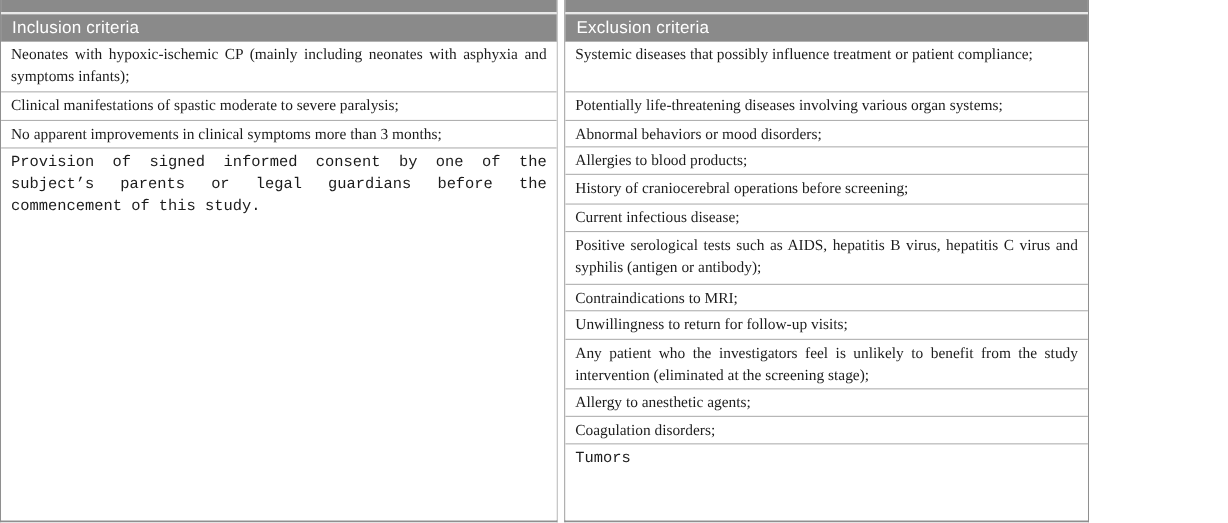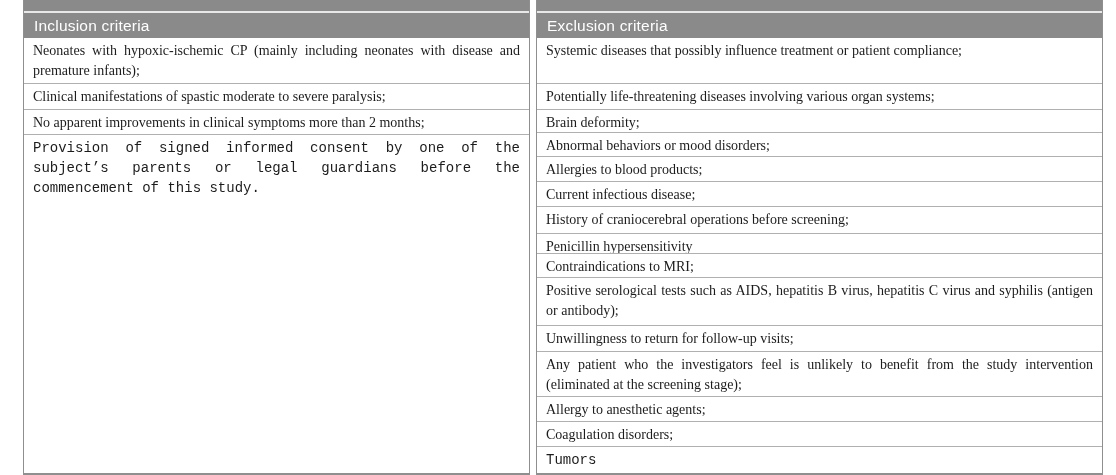--- a/index.html
+++ b/index.html
@@ -3,33 +3,32 @@
 <meta charset="utf-8">
 <style>
   html, body { margin: 0; padding: 0; background: #ffffff; }
   .page {
     width: 1116px;
     height: 475px;
     display: flex;
     background: #ffffff;
     font-family: "Liberation Serif", serif;
     box-sizing: border-box;
-    padding-left: 23px;
   }
   .col {
     display: flex;
     flex-direction: column;
     box-sizing: border-box;
     border-left: 1.5px solid #8f8f8f;
     border-right: 1.5px solid #8f8f8f;
     border-bottom: 2px solid #8f8f8f;
     background: #ffffff;
   }
   .col-left  { width: 507px; }
-  .col-right { width: 567px; }
+  .col-right { width: 477px; }
   .gutter { width: 6px; background: #ffffff; flex: 0 0 auto; }
   .cap     { height: 11px; background: #8a8a8a; flex: 0 0 auto; }
   .capline { height: 2px;  background: #e8e8e8; flex: 0 0 auto; }
   .colheader {
     height: 25px;
     background: #8a8a8a;
     color: #ffffff;
     font-family: "Liberation Sans", sans-serif;
     font-size: 15.5px;
     font-weight: 400;
@@ -56,44 +55,42 @@
 </head>
 <body>
 
 <div class="page">
 
   <div class="col col-left">
     <div class="cap"></div>
     <div class="capline"></div>
     <div class="colheader">Inclusion criteria</div>
     <div class="rows">
-      <div class="cell" style="height:46px">Neonates with hypoxic-ischemic CP (mainly including neonates with disease and premature infants);</div>
+      <div class="cell" style="height:46px">Neonates with hypoxic-ischemic CP (mainly including neonates with asphyxia and symptoms infants);</div>
       <div class="cell" style="height:26px">Clinical manifestations of spastic moderate to severe paralysis;</div>
-      <div class="cell" style="height:25px">No apparent improvements in clinical symptoms more than 2 months;</div>
+      <div class="cell" style="height:25px">No apparent improvements in clinical symptoms more than 3 months;</div>
       <div class="cell last">Provision of signed informed consent by one of the subject’s parents or legal guardians before the commencement of this study.</div>
     </div>
   </div>
 
   <div class="gutter"></div>
 
   <div class="col col-right">
     <div class="cap"></div>
     <div class="capline"></div>
     <div class="colheader">Exclusion criteria</div>
     <div class="rows">
       <div class="cell" style="height:46px">Systemic diseases that possibly influence treatment or patient compliance;</div>
       <div class="cell" style="height:26px">Potentially life-threatening diseases involving various organ systems;</div>
-      <div class="cell" style="height:23px">Brain deformity;</div>
       <div class="cell" style="height:24px">Abnormal behaviors or mood disorders;</div>
       <div class="cell" style="height:25px">Allergies to blood products;</div>
+      <div class="cell" style="height:27px">History of craniocerebral operations before screening;</div>
       <div class="cell" style="height:25px">Current infectious disease;</div>
-      <div class="cell" style="height:27px">History of craniocerebral operations before screening;</div>
-      <div class="cell" style="height:20px">Penicillin hypersensitivity</div>
+      <div class="cell" style="height:48px">Positive serological tests such as AIDS, hepatitis B virus, hepatitis C virus and syphilis (antigen or antibody);</div>
       <div class="cell" style="height:24px">Contraindications to MRI;</div>
-      <div class="cell" style="height:48px">Positive serological tests such as AIDS, hepatitis B virus, hepatitis C virus and syphilis (antigen or antibody);</div>
       <div class="cell" style="height:26px">Unwillingness to return for follow-up visits;</div>
       <div class="cell" style="height:45px">Any patient who the investigators feel is unlikely to benefit from the study intervention (eliminated at the screening stage);</div>
       <div class="cell" style="height:25px">Allergy to anesthetic agents;</div>
       <div class="cell" style="height:25px">Coagulation disorders;</div>
       <div class="cell last">Tumors</div>
     </div>
   </div>
 
 </div>
 

